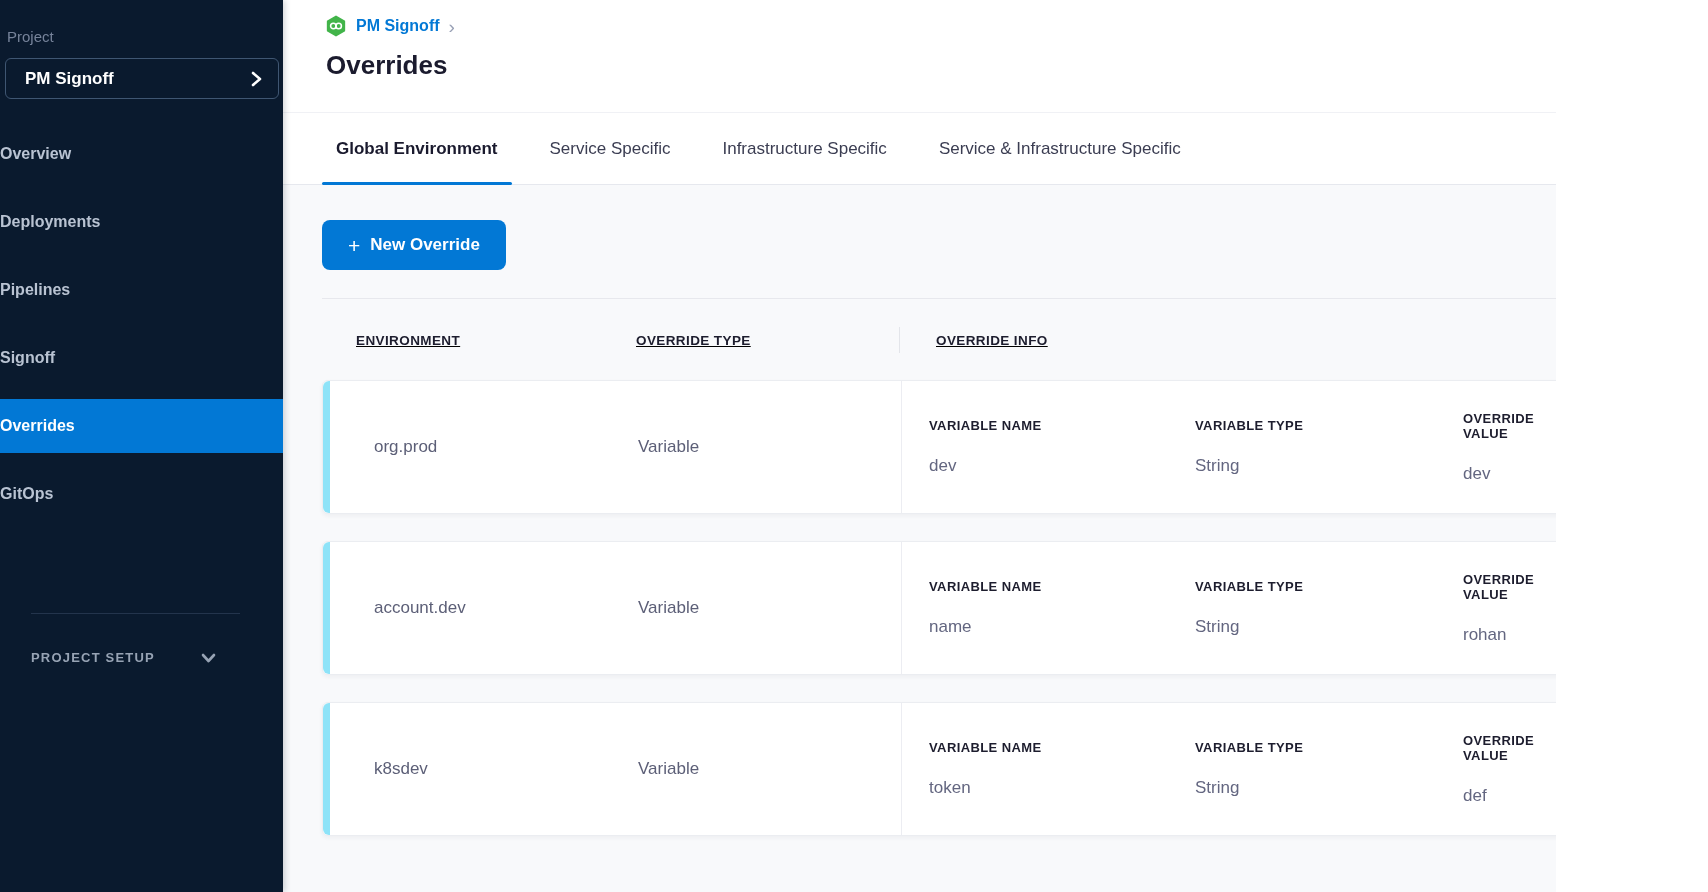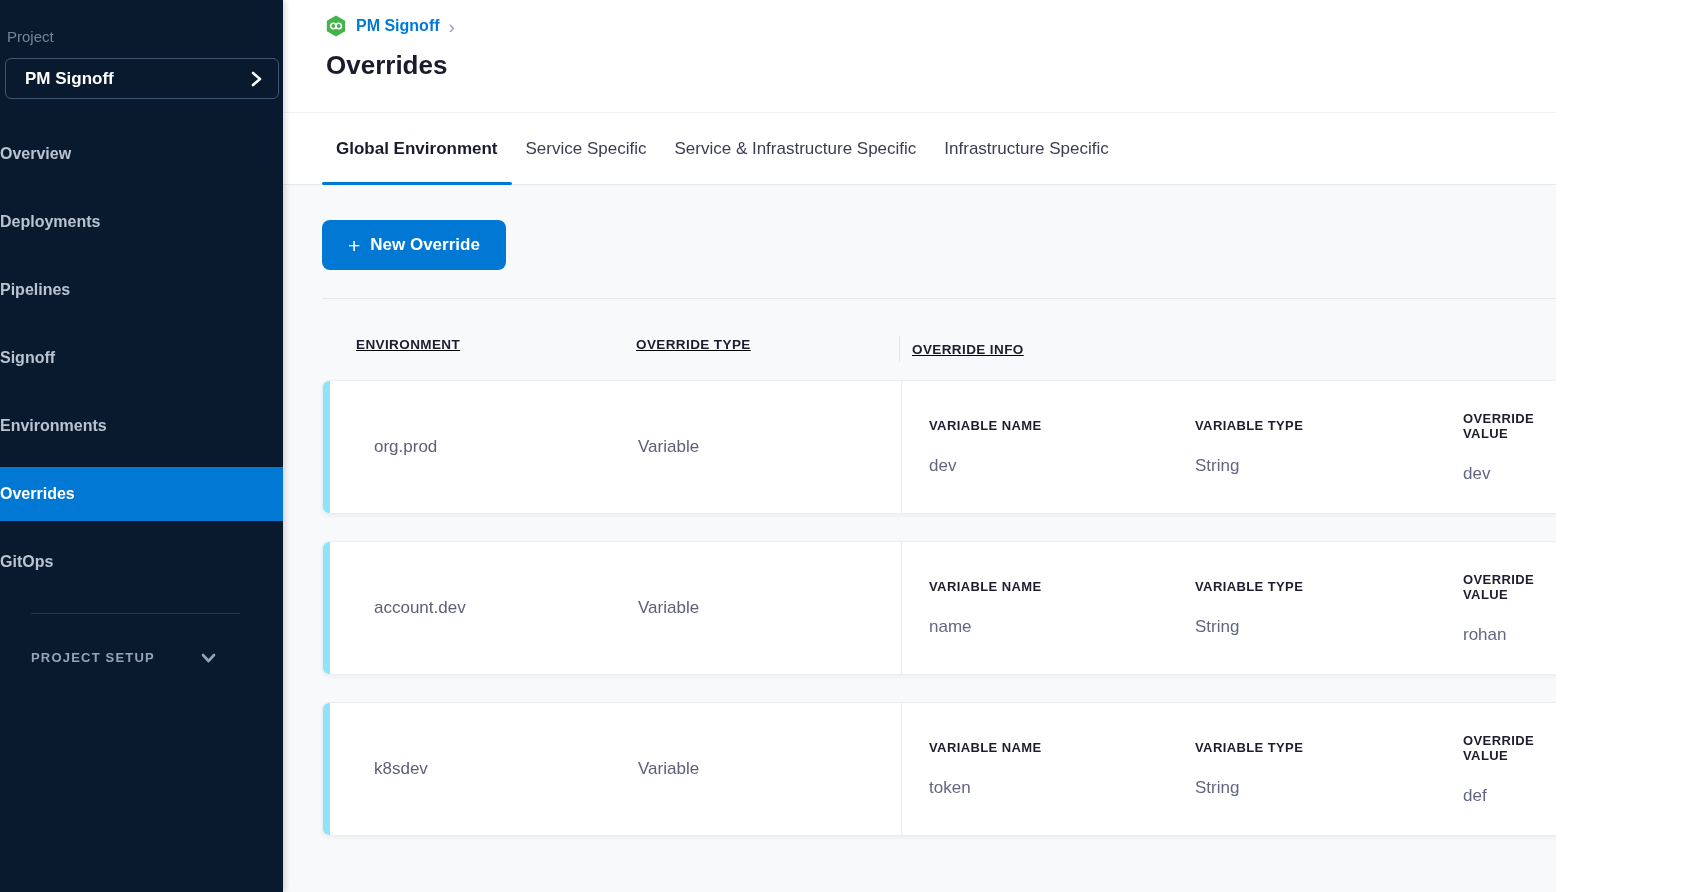--- a/index.html
+++ b/index.html
@@ -33,21 +33,21 @@
     align-items:center; gap:9px; }
   .crumb-link { color:#0278d5; font-size:16px; font-weight:bold; text-decoration:none;
     cursor:pointer; }
   .crumb-sep { color:#98a0b5; font-size:19px; line-height:1; }
   .page-title { position:absolute; left:43px; top:50px; font-size:26px; font-weight:bold;
     color:#1b1b2e; }
 
   
   .tabbar { position:absolute; left:283px; top:113px; right:0; height:72px;
     background:#fff; border-bottom:1px solid #e6e8ee; display:flex;
-    padding-left:39px; column-gap:0; }
+    padding-left:39px; column-gap:24px; }
   .tab { position:relative; display:flex; align-items:center; padding:0 14px;
     font-size:17px; color:#3b3d52; cursor:pointer; white-space:nowrap; }
   .tab.active { color:#1a1a2e; font-weight:bold; }
   .tab.active::after { content:""; position:absolute; left:0; right:0; bottom:-1px;
     height:3px; background:#0278d5; border-radius:2px; }
 
   
   .content { position:absolute; left:283px; top:185px; right:0; bottom:0;
     background:#f8f9fb; overflow:hidden; }
   .btn-primary { display:inline-flex; align-items:center; gap:10px;
@@ -55,22 +55,22 @@
     border:none; border-radius:8px; color:#fff; font-size:17px; font-weight:bold;
     font-family:"Liberation Sans", sans-serif; cursor:pointer; }
   .btn-primary .plus { font-size:21px; font-weight:normal; line-height:1; }
   .rule { margin:28px 0 0 39px; height:1px; background:#e7e8ed; }
 
   .thead { display:grid; grid-template-columns:314px 263px 1fr; align-items:center;
     margin:28px 0 0 39px; height:26px;text-decoration:underline; }
   .thead .hcell { font-size:13.5px; font-weight:bold; color:#1d1d2e;
     letter-spacing:.4px; }
   .thead .hcell.c1 { padding-left:34px; }
-  .thead .hcell.c3 { border-left:1px solid #e3e5ea; padding-left:12px; height:26px;
-    display:flex; align-items:center;margin-top:9px; }
+  .thead .hcell.c3 { border-left:1px solid #e3e5ea; padding-left:36px; height:26px;
+    display:flex; align-items:center; }
 
   .row { position:relative; margin:27px 0 0 39px; width:calc(100% - 29px);
     height:134px; background:#fff; border:1px solid #ebedf1; border-radius:6px;
     box-shadow:0 2px 4px rgba(40,41,61,.05); padding-left:7px; cursor:pointer; }
   .row:first-of-type { margin-top:29px; }
   .row .stripe { position:absolute; left:0; top:0; bottom:0; width:7px;
     background:#8ee3f8; border-radius:6px 0 0 6px; }
   .row-grid { display:grid; grid-template-columns:308px 263px 1fr; height:100%;
     align-items:center; }
   .cell-env, .cell-type { font-size:17px; color:#5c5f77; }
@@ -105,23 +105,20 @@
         </div>
       <div class="nav-item">
           <span>Deployments</span>
         </div>
       <div class="nav-item">
           <span>Pipelines</span>
         </div>
       <div class="nav-item">
           <span>Signoff</span>
         </div>
-      <div class="nav-item">
-          <span>Environments</span>
-        </div>
       <div class="nav-item active">
           <span>Overrides</span>
         </div>
       <div class="nav-item">
           <span>GitOps</span>
         </div>
     </nav>
 
     <div class="side-divider"></div>
 
@@ -146,22 +143,22 @@
       </span>
       <a class="crumb-link">PM Signoff</a>
       <span class="crumb-sep">›</span>
     </div>
     <h1 class="page-title">Overrides</h1>
   </header>
 
   <div class="tabbar">
     <div class="tab active">Global Environment</div>
     <div class="tab">Service Specific</div>
+    <div class="tab">Infrastructure Specific</div>
     <div class="tab">Service &amp; Infrastructure Specific</div>
-    <div class="tab">Infrastructure Specific</div>
   </div>
 
   <div class="content">
 
     <button class="btn-primary">
       <span class="plus">+</span>
       <span>New Override</span>
     </button>
 
     <div class="rule"></div>

